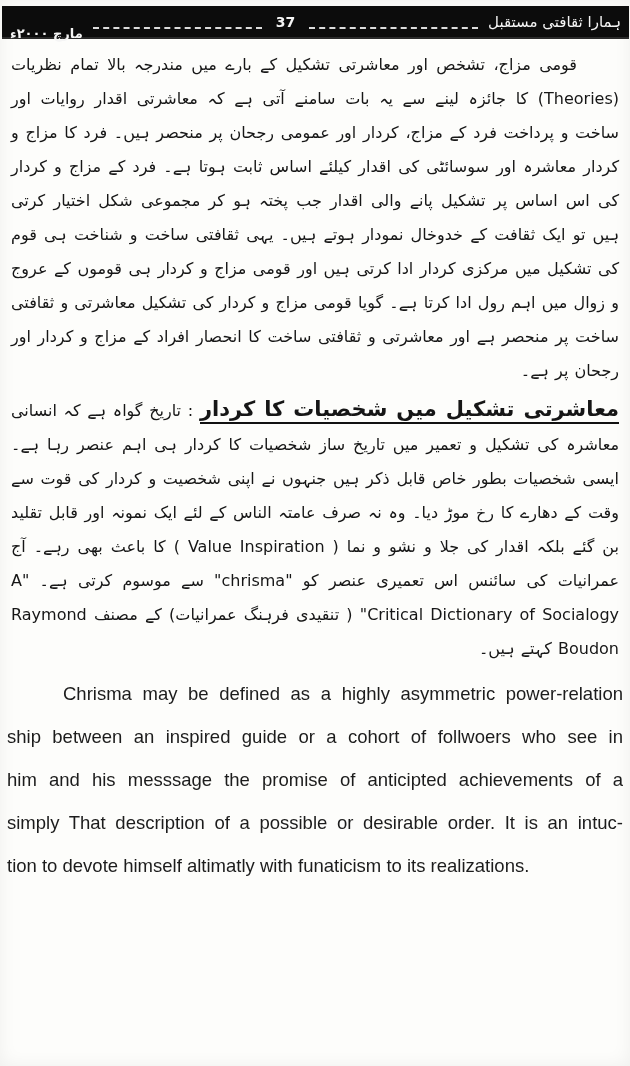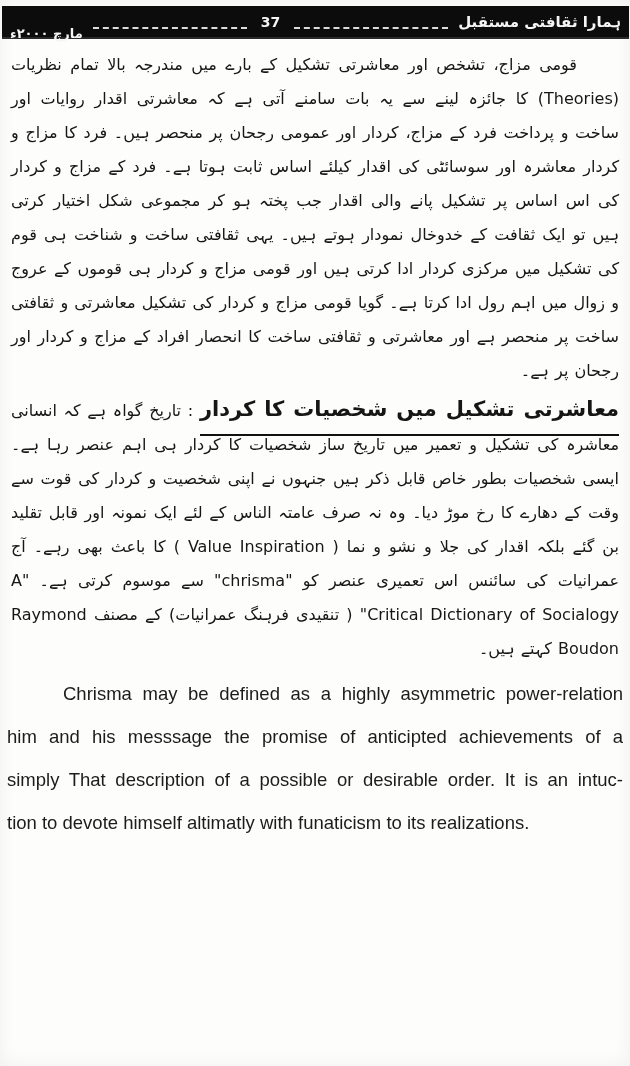--- a/index.html
+++ b/index.html
@@ -30,21 +30,21 @@
     flex-direction: row;
     direction: rtl;
     align-items: center;
     padding: 0 8px;
     box-sizing: border-box;
     color: #f5f5f5;
     border-bottom: 2px solid #2a2a2a;
   }
   .h-title {
     font-size: 15px;
-    font-weight: bold;
+    font-weight: normal;
     white-space: nowrap;
     text-align: center;
   }
   .h-num {
     font-size: 14px;
     font-weight: bold;
     padding: 0 4px;
     white-space: nowrap;
   }
   .h-date {
@@ -79,21 +79,21 @@
   .urdu.indent {
     text-indent: 42px;
   }
   .section-para {
     margin-top: 2px;
   }
   .heading {
     font-weight: bold;
     font-size: 21px;
     border-bottom: 2.5px solid #111;
-    padding-bottom: 13px;
+    padding-bottom: 1px;
   }
   
   .english {
     direction: ltr;
     font-family: "Liberation Sans", sans-serif;
     font-size: 18.5px;
     color: #1c1c1c;
     margin: 6px 0 4px 0;
   }
   .en-line {
@@ -128,19 +128,20 @@
   <div class="content">
 
     <p class="urdu indent">قومی مزاج، تشخص اور معاشرتی تشکیل کے بارے میں مندرجہ بالا تمام نظریات (Theories) کا جائزہ لینے سے یہ بات سامنے آتی ہے کہ معاشرتی اقدار روایات اور ساخت و پرداخت فرد کے مزاج، کردار اور عمومی رجحان پر منحصر ہیں۔ فرد کا مزاج و کردار معاشرہ اور سوسائٹی کی اقدار کیلئے اساس ثابت ہوتا ہے۔ فرد کے مزاج و کردار کی اس اساس پر تشکیل پانے والی اقدار جب پختہ ہو کر مجموعی شکل اختیار کرتی ہیں تو ایک ثقافت کے خدوخال نمودار ہوتے ہیں۔ یہی ثقافتی ساخت و شناخت ہی قوم کی تشکیل میں مرکزی کردار ادا کرتی ہیں اور قومی مزاج و کردار ہی قوموں کے عروج و زوال میں اہم رول ادا کرتا ہے۔ گویا قومی مزاج و کردار کی تشکیل معاشرتی و ثقافتی ساخت پر منحصر ہے اور معاشرتی و ثقافتی ساخت کا انحصار افراد کے مزاج و کردار اور رجحان پر ہے۔</p>
 
     <p class="urdu section-para">
       <span class="heading">معاشرتی تشکیل میں شخصیات کا کردار</span><span> : تاریخ گواہ ہے کہ انسانی معاشرہ کی تشکیل و تعمیر میں تاریخ ساز شخصیات کا کردار ہی اہم عنصر رہا ہے۔ ایسی شخصیات بطور خاص قابل ذکر ہیں جنہوں نے اپنی شخصیت و کردار کی قوت سے وقت کے دھارے کا رخ موڑ دیا۔ وہ نہ صرف عامتہ الناس کے لئے ایک نمونہ اور قابل تقلید بن گئے بلکہ اقدار کی جلا و نشو و نما ( Value Inspiration ) کا باعث بھی رہے۔ آج عمرانیات کی سائنس اس تعمیری عنصر کو "chrisma" سے موسوم کرتی ہے۔ "A Critical Dictionary of Socialogy" ( تنقیدی فرہنگ عمرانیات) کے مصنف Raymond Boudon کہتے ہیں۔</span>
     </p>
 
     <div class="english">
       <div class="en-line just first">Chrisma may be defined as a highly asymmetric power-relation</div>
+      <div class="en-line just">ship between an inspired guide or a cohort of follwoers who see in</div>
       <div class="en-line just">him and his messsage the promise of anticipted achievements of a</div>
       <div class="en-line just">simply That description of a possible or desirable order. It is an intuc-</div>
       <div class="en-line">tion to devote himself altimatly with funaticism to its realizations.</div>
     </div>
 
   </div>
 </div>
 
 </body></html>

